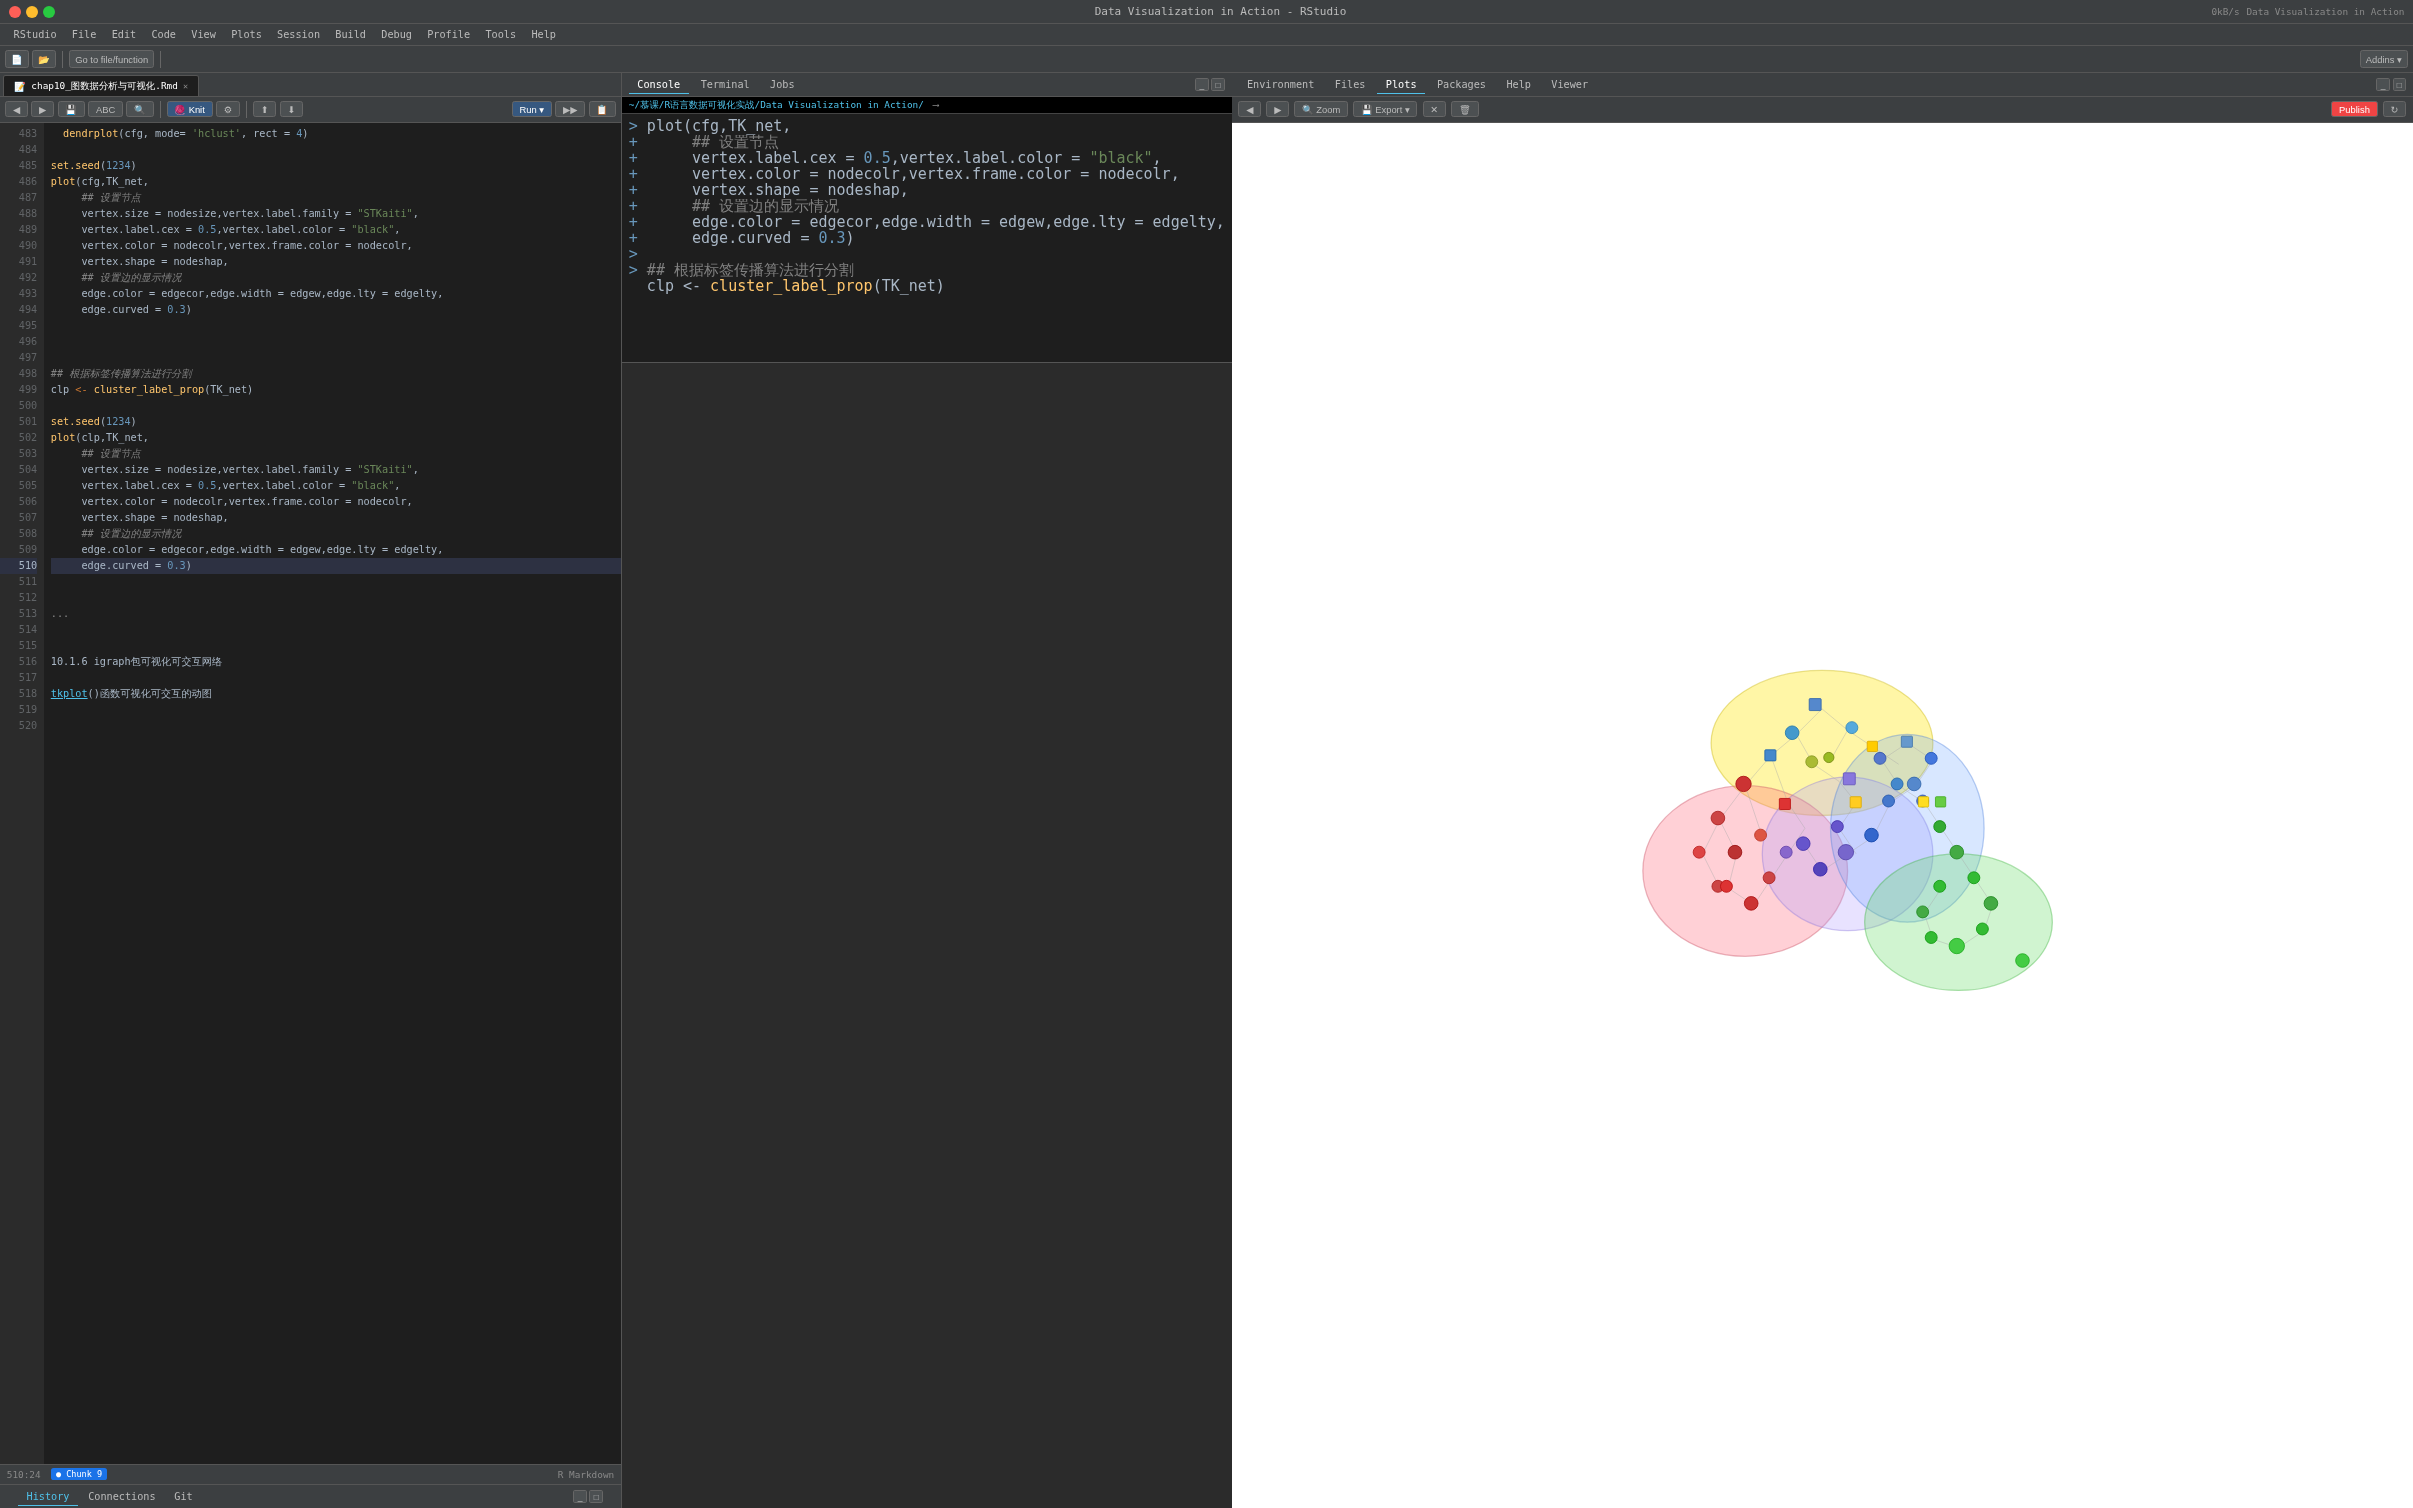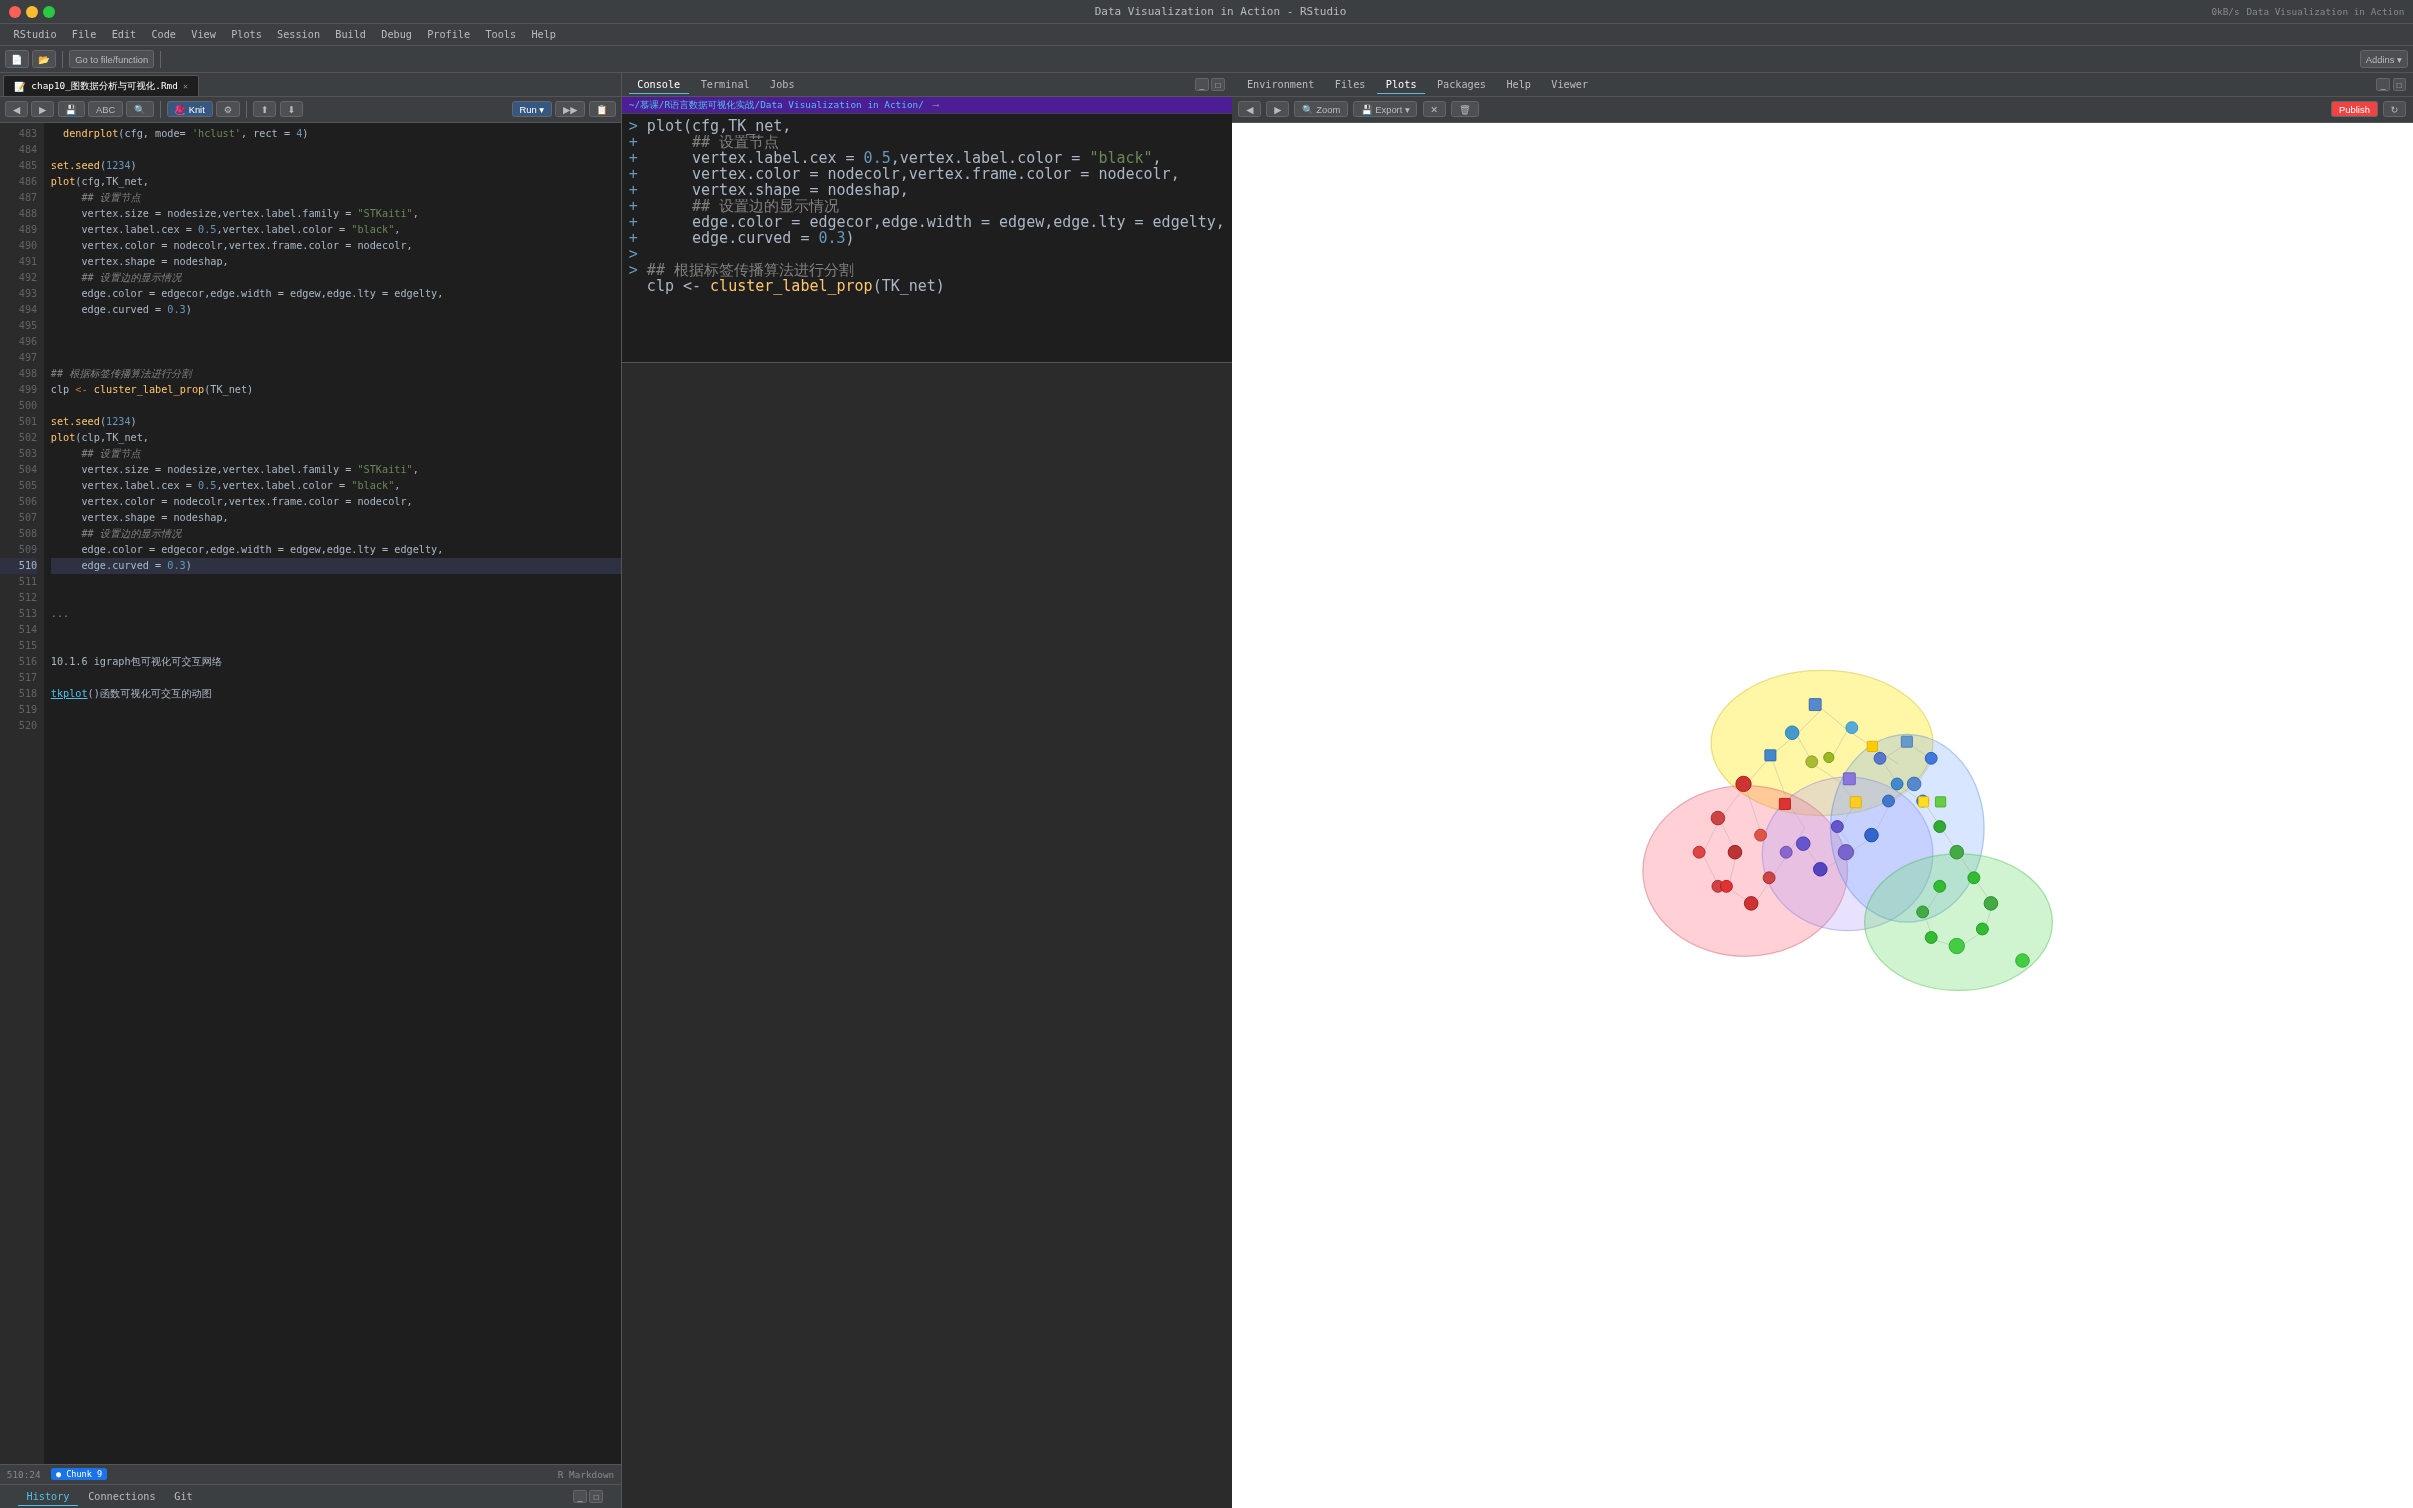--- a/index.html
+++ b/index.html
@@ -293,21 +293,21 @@
       background: #1e1e1e;
       padding: 3.4px 6.8px;
       overflow: hidden;
       font-size: 15px;
       line-height: 15.3px;
     }
     .console-path {
       color: #4fc1e9;
       font-size: 9.4px;
       padding: 1.7px 6.8px;
-      background: #4c1d95;
+      background: #000000;
       border-bottom: 0.9px solid #444;
     }
     .console-prompt { color: #6897bb; }
     .console-cont { color: #6897bb; }
     .console-comment { color: #808080; }
 
     
     .plots-area {
       flex: 1;
       display: flex;

